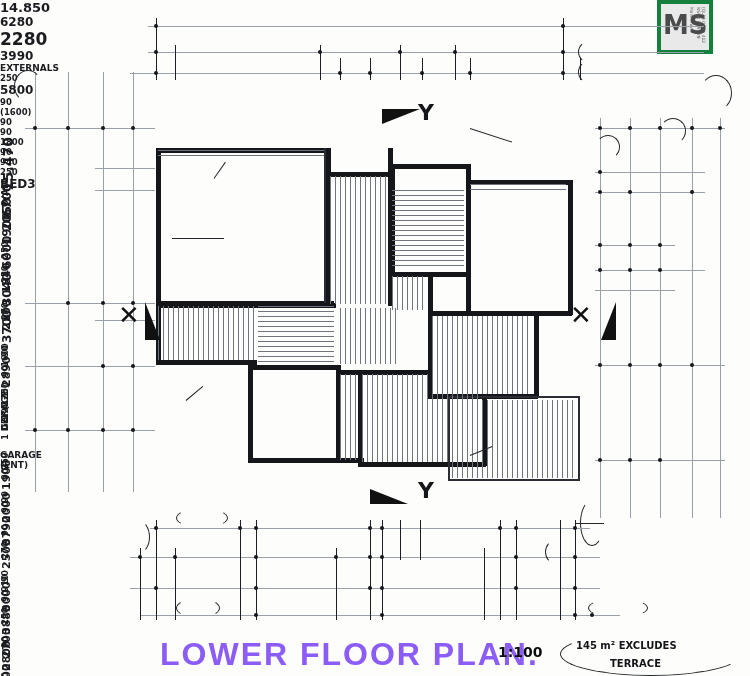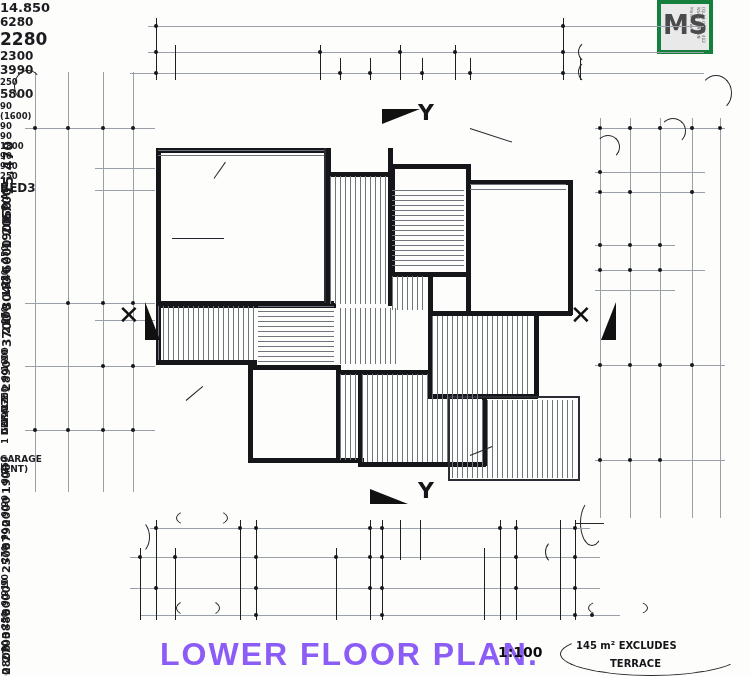--- a/index.html
+++ b/index.html
@@ -84,22 +84,22 @@
   <div class="node" style="left:338px;top:71px;"></div>
   <div class="node" style="left:368px;top:71px;"></div>
   <div class="node" style="left:420px;top:71px;"></div>
   <div class="node" style="left:468px;top:71px;"></div>
   <div class="node" style="left:561px;top:71px;"></div>
 
   <div class="dim" style="left:322px;top:8px;font-size:13px;">14.850</div>
 
   <div class="dim" style="left:220px;top:36px;font-size:12px;">6280</div>
   <div class="dim" style="left:340px;top:36px;font-size:17px;">2280</div>
-  <div class="dim" style="left:413px;top:36px;font-size:12px;">2300</div>
   <div class="dim" style="left:492px;top:36px;font-size:12px;">3990</div>
+  <div class="dim-s" style="left:592px;top:47px;font-size:9px;"><span>EXTERNALS</span></div>
   <div class="curve" style="left:578px;top:40px;width:26px;height:22px;border-color:#25272c;border-right-color:transparent;border-top-color:transparent;border-bottom-color:transparent;"></div>
 
   <div class="dim-s" style="left:148px;top:56px;">250</div>
   <div class="dim" style="left:222px;top:60px;font-size:12px;">5800</div>
   <div class="dim-s" style="left:318px;top:52px;">90</div>
   <div class="dim-s" style="left:330px;top:62px;">(1600)</div>
   <div class="dim-s" style="left:364px;top:52px;">90</div>
   <div class="dim-s" style="left:378px;top:52px;">90</div>
   <div class="dim-s" style="left:382px;top:62px;">1800</div>
   <div class="dim-s" style="left:420px;top:52px;">90</div>

